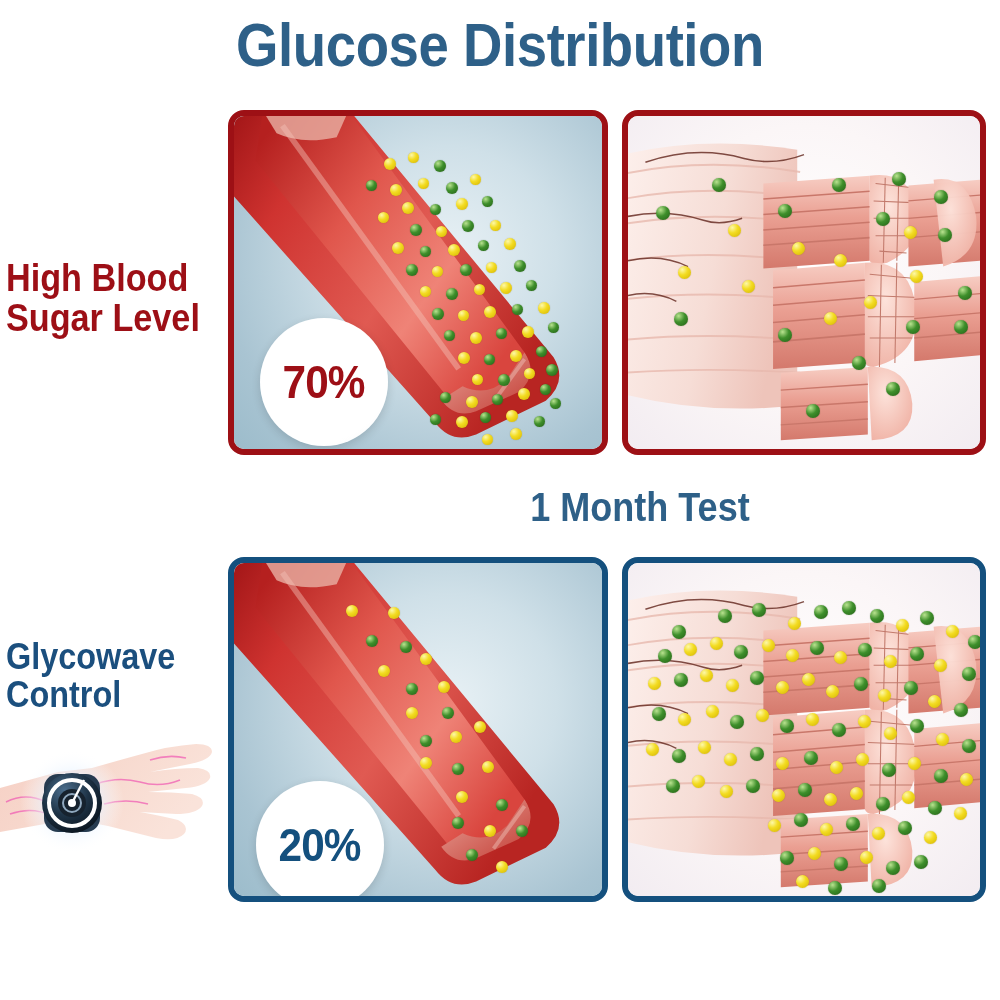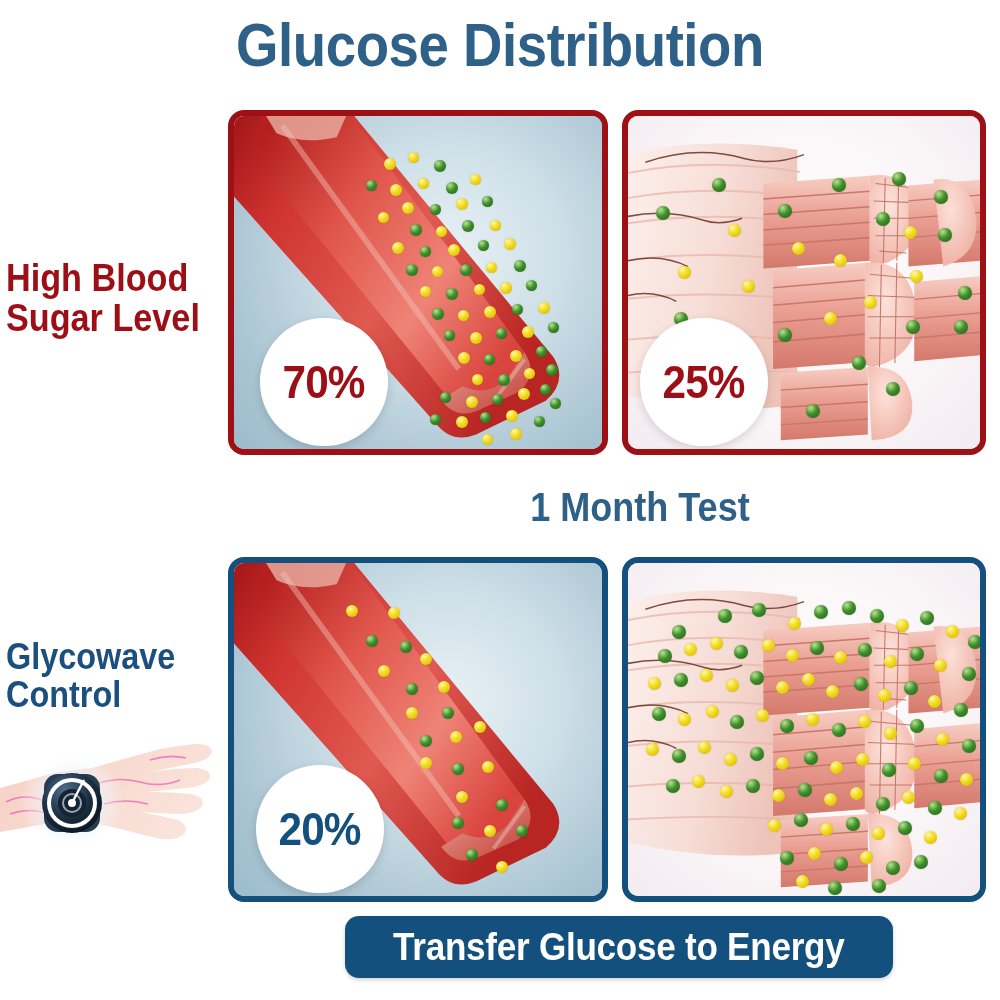--- a/index.html
+++ b/index.html
@@ -426,23 +426,20 @@
       <span class="dot g" style="left:330px;top:170px;width:14px;height:14px"></span>
       <span class="dot g" style="left:278px;top:204px;width:14px;height:14px"></span>
       <span class="dot g" style="left:326px;top:204px;width:14px;height:14px"></span>
       <span class="dot g" style="left:150px;top:212px;width:14px;height:14px"></span>
       <span class="dot g" style="left:46px;top:196px;width:14px;height:14px"></span>
       <span class="dot g" style="left:224px;top:240px;width:14px;height:14px"></span>
       <span class="dot g" style="left:258px;top:266px;width:14px;height:14px"></span>
       <span class="dot g" style="left:178px;top:288px;width:14px;height:14px"></span>
     </div>
 
-    <div class="pct red" style="left:12px;top:202px;width:128px;height:128px">
-      <span>25%</span>
-    </div>
   </div>
 
   <div class="panel blue p-bl">
     <div class="bg-vessel"></div>
     <div class="vessel-wrap">
       <svg class="vessel-svg" viewBox="0 0 380 345" preserveAspectRatio="none" xmlns="http://www.w3.org/2000/svg">
         <defs>
           <linearGradient id="vOuter2" x1="0" y1="0" x2="1" y2="0.6">
             <stop offset="0%" stop-color="#9d1214"></stop>
             <stop offset="25%" stop-color="#cf3330"></stop>
@@ -486,21 +483,21 @@
       <span class="dot g" style="left:218px;top:200px;width:12px;height:12px"></span>
       <span class="dot y" style="left:248px;top:198px;width:12px;height:12px"></span>
       <span class="dot y" style="left:222px;top:228px;width:12px;height:12px"></span>
       <span class="dot g" style="left:262px;top:236px;width:12px;height:12px"></span>
       <span class="dot g" style="left:218px;top:254px;width:12px;height:12px"></span>
       <span class="dot y" style="left:250px;top:262px;width:12px;height:12px"></span>
       <span class="dot g" style="left:282px;top:262px;width:12px;height:12px"></span>
       <span class="dot g" style="left:232px;top:286px;width:12px;height:12px"></span>
       <span class="dot y" style="left:262px;top:298px;width:12px;height:12px"></span>
     </div>
-    <div class="pct blue" style="left:22px;top:202px;width:128px;height:128px">
+    <div class="pct blue" style="left:22px;top:218px;width:128px;height:128px">
       <span>20%</span>
     </div>
   </div>
 
   <div class="panel blue p-br">
     <div class="bg-muscle"></div>
     <svg class="muscle-svg" viewBox="0 0 364 345" preserveAspectRatio="none" xmlns="http://www.w3.org/2000/svg">
       <defs>
         <linearGradient id="mFib2" x1="0" y1="0" x2="0" y2="1">
           <stop offset="0%" stop-color="#f7cdc3"></stop>
@@ -687,17 +684,14 @@
       <span class="dot y" style="left:232px;top:288px;width:13px;height:13px"></span>
       <span class="dot g" style="left:258px;top:298px;width:14px;height:14px"></span>
       <span class="dot g" style="left:286px;top:292px;width:14px;height:14px"></span>
       <span class="dot y" style="left:168px;top:312px;width:13px;height:13px"></span>
       <span class="dot g" style="left:200px;top:318px;width:14px;height:14px"></span>
       <span class="dot g" style="left:244px;top:316px;width:14px;height:14px"></span>
     </div>
 
   </div>
 
-  <div class="banner">
-    <span>Transfer Glucose to Energy</span>
-  </div>
 
 </div>
 
 </body></html>

